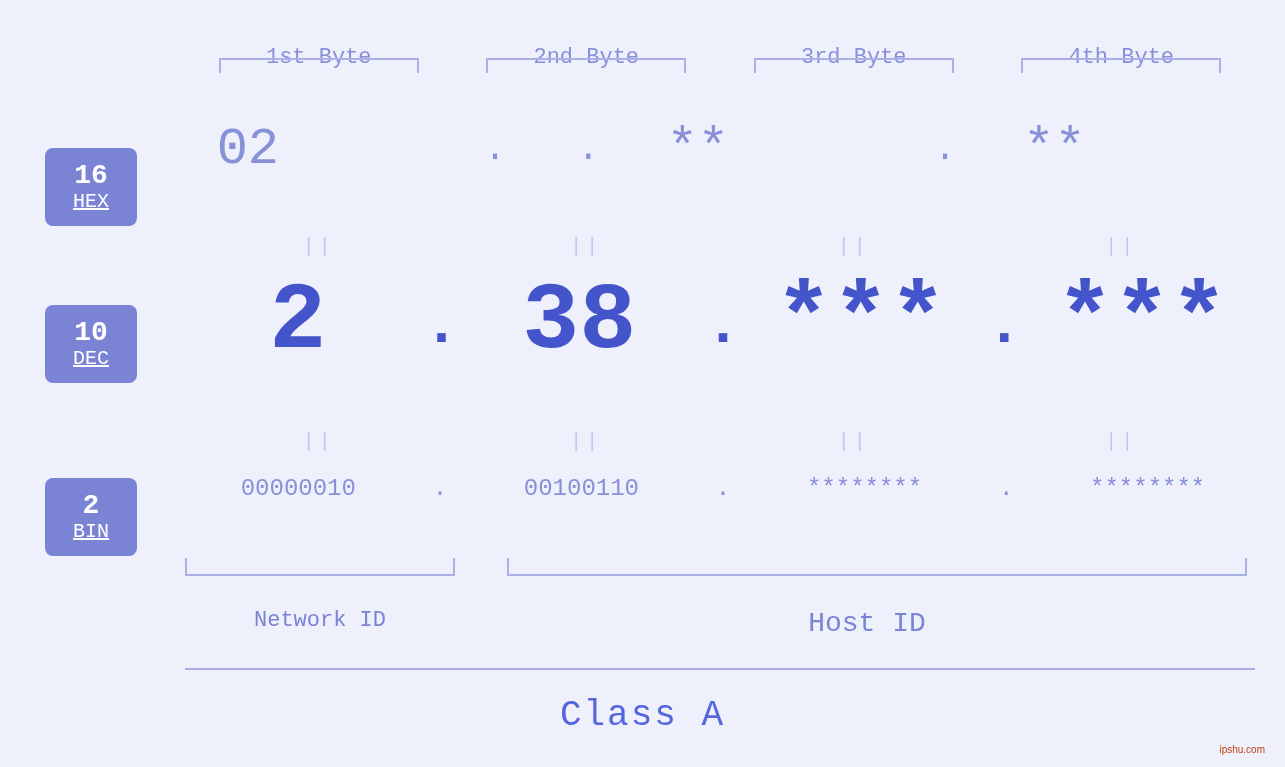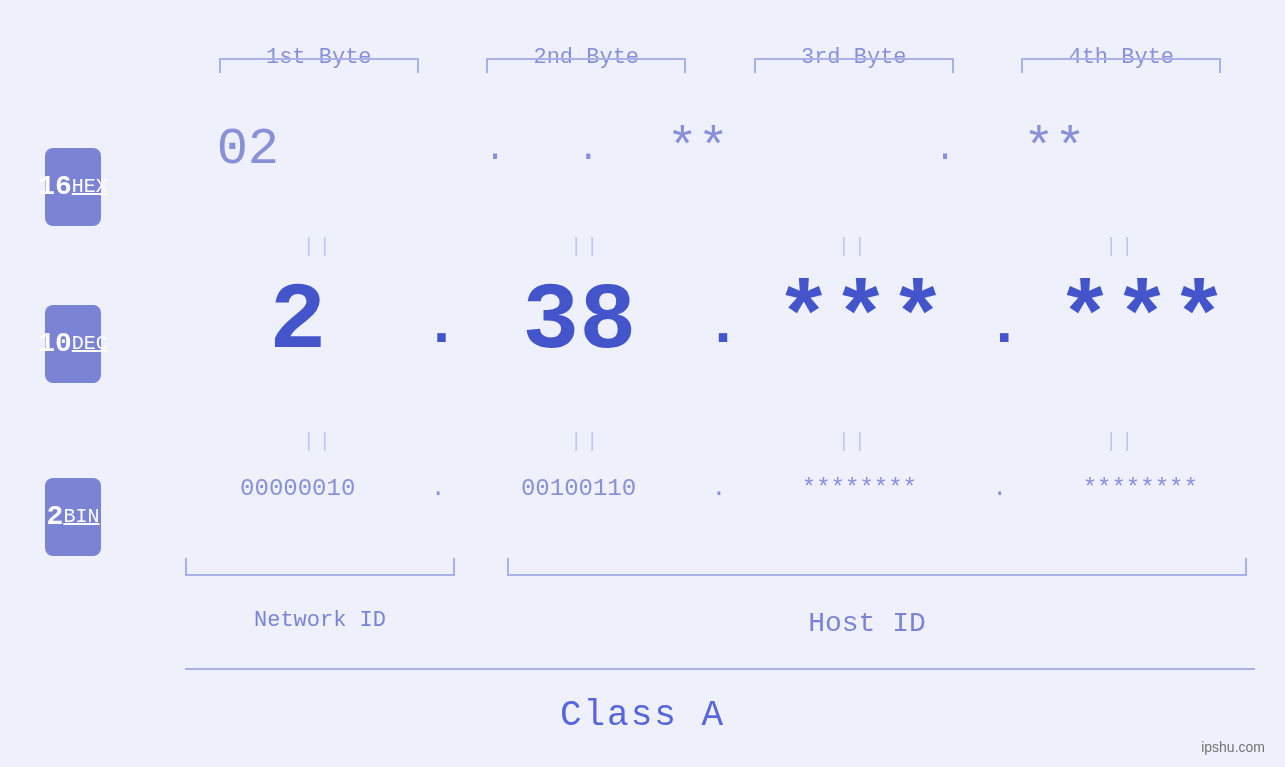--- a/index.html
+++ b/index.html
@@ -141,21 +141,21 @@
       right: 30px;
       display: flex;
       justify-content: space-around;
     }
 
     
     .row-bin {
       position: absolute;
       top: 475px;
       left: 185px;
-      right: 32px;
+      right: 24px;
       display: flex;
       align-items: center;
       justify-content: space-around;
     }
 
     .bin-cell {
       width: 200px;
       text-align: center;
       color: #8890d8;
       font-size: 24px;
@@ -258,24 +258,24 @@
     .badge-bin {
       position: absolute;
       top: 478px;
       left: 45px;
     }
 
     .badge-box {
       background-color: #7b83d4;
       color: white;
       border-radius: 8px;
-      width: 56px;
+      width: 92px;
       height: 78px;
       display: flex;
-      flex-direction: row;
+      flex-direction: column;
       align-items: center;
       justify-content: center;
       font-family: 'Courier New', monospace;
     }
 
     .badge-n {
       font-size: 28px;
       font-weight: bold;
       line-height: 1.1;
     }
@@ -283,22 +283,22 @@
     .badge-t {
       font-size: 20px;
       line-height: 1.1;
       text-decoration: underline;
     }
 
     .footer-text {
       position: absolute;
       bottom: 12px;
       right: 20px;
-      color: #737373;
-      font-size: 14px;
+      color: #c2410c;
+      font-size: 10px;
       font-family: Arial, sans-serif;
     }
   </style>
 </head>
 <body>
 
 <div class="full-layout">
 
   <div class="top-labels">
     <div class="top-label">1st Byte</div>

